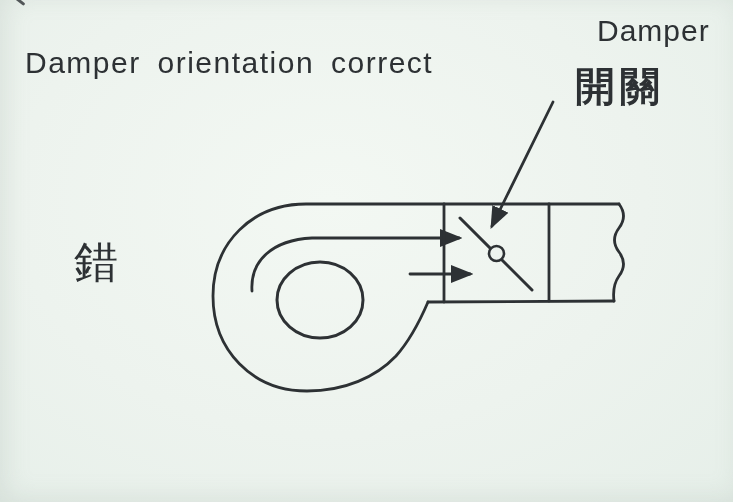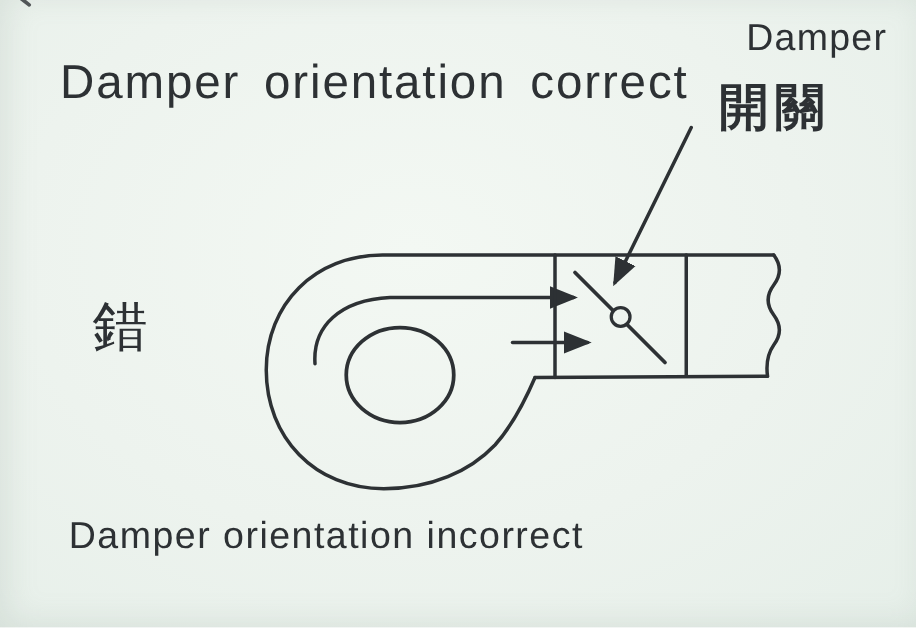--- a/index.html
+++ b/index.html
@@ -10,21 +10,21 @@
     --ink: #2d3134;
   }
   .page {
     position: relative; width: 733px; height: 502px;
     background: radial-gradient(ellipse at 45% 40%, #f3f8f3 0%, var(--bg) 55%, #e6efe9 100%);
     box-shadow: inset 6px -4px 24px rgba(140,155,145,0.18);
   }
   .label {
     position: absolute; color: var(--ink); white-space: nowrap; line-height: 1.1;
   }
-  .heading-correct   { left: 48px;  top: 46px;  font-size: 38px; letter-spacing: 1.5px; word-spacing: 7px; }
+  .heading-correct   { left: 25px;  top: 46px;  font-size: 30px; letter-spacing: 1.5px; word-spacing: 7px; }
   .caption-incorrect { left: 55px;  top: 412px; font-size: 30px; letter-spacing: 1.2px; }
   .damper-en         { left: 577px; top: 14px;  font-size: 30px; letter-spacing: 1px; margin-left: 20px; }
   .damper-zh         { left: 575px; top: 64px;  font-size: 40px; letter-spacing: 5px; font-weight: bold; }
   .wrong-zh          { left: 74px;  top: 238px; font-size: 44px; }
   .wrong-en          { left: 51px;  top: 290px; font-size: 33px; letter-spacing: 2px; }
   svg.diagram { position: absolute; left: 0; top: 0; }
   .stroke { stroke: var(--ink); fill: none; stroke-width: 2.8; stroke-linecap: round; stroke-linejoin: round; }
   .thick  { stroke-width: 3; }
   .fill-ink { fill: var(--ink); }
   .pivot { fill: var(--bg); stroke: var(--ink); stroke-width: 2.6; }
@@ -42,21 +42,20 @@
 
   <div class="label heading-correct">Damper orientation correct</div>
 
   <div class="label damper-en">Damper</div>
 
   <div class="label damper-zh">開關</div>
 
   <div class="label wrong-zh">錯</div>
 
 
-  <div class="label caption-incorrect">Damper orientation incorrect</div>
 
   <svg class="diagram" width="733" height="502" viewBox="0 0 733 502">
     <defs>
       <marker id="arrow" viewBox="0 0 10 10" refX="8.5" refY="5" markerWidth="8" markerHeight="8" orient="auto-start-reverse">
         <path d="M0,1 L10,5 L0,9 z" class="fill-ink"></path>
       </marker>
     </defs>
 
     <path class="stroke" d="M 428 302
              C 422 316, 412 338, 396 356

